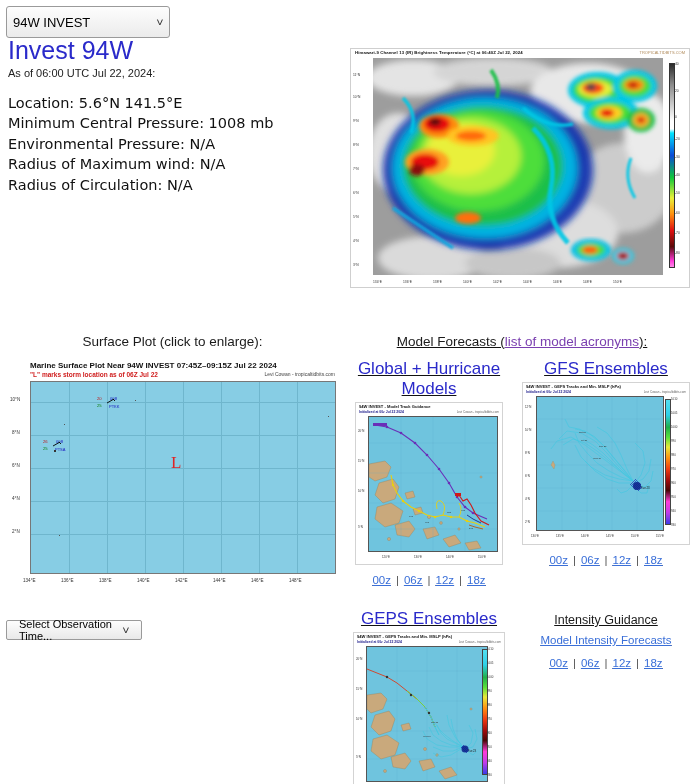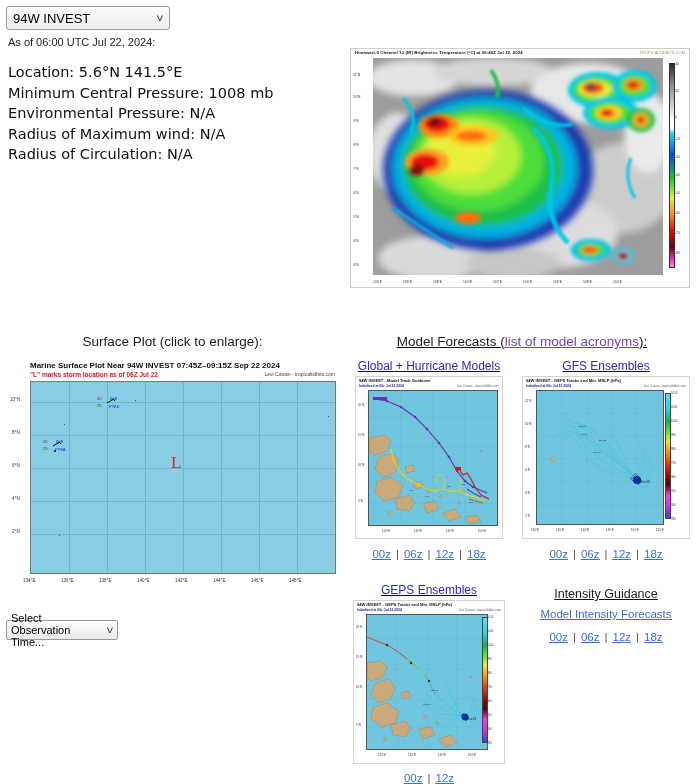--- a/index.html
+++ b/index.html
@@ -14,21 +14,21 @@
     color: #111111;
     overflow: hidden;
     position: relative;
   }
   .page { position: relative; width: 699px; height: 784px; }
 
   
   .storm-select {
     position: absolute;
     left: 6px; top: 6px;
-    width: 164px; height: 24px;
+    width: 164px; height: 32px;
     font-family: "Liberation Sans", sans-serif;
     font-size: 13px;
     color: #000;
     background: linear-gradient(#fdfdfd, #ebebeb);
     border: 1px solid #9a9a9a;
     border-radius: 3px;
     box-sizing: border-box;
     display: flex;
     align-items: center;
     padding: 0 6px;
@@ -70,21 +70,21 @@
     text-decoration: underline;
   }
   .subnote {
     font-family: "Liberation Sans", sans-serif;
     font-size: 11px;
     color: #1b1b1b;
     text-align: center;
   }
   .panel-title {
     font-family: "Liberation Sans", sans-serif;
-    font-size: 12px;
+    font-size: 17px;
     color: #2a2aca;
   }
 
   
   .sat-wrap { position: absolute; left: 345px; top: 38px; width: 350px; }
   .sat-img {
     position: relative;
     width: 340px; height: 240px;
     margin: 10px auto 0 auto;
     background: #ffffff;
@@ -165,30 +165,30 @@
   }
   .L-mark {
     position: absolute;
     color: #e02424;
     font-size: 17px;
     font-family: "Liberation Serif", serif;
     line-height: 1;
   }
   .obs-select {
     position: absolute; left: 6px; top: 620px;
-    width: 112px; height: 20px;
+    width: 136px; height: 20px;
     font-family: "Liberation Sans", sans-serif;
     font-size: 11px;
     color: #000;
     background: linear-gradient(#fdfdfd, #e9e9e9);
     border: 1px solid #9a9a9a;
     border-radius: 2px;
     box-sizing: border-box;
     display: flex; align-items: center;
-    padding: 0 4px;
+    padding: 0 12px;
   }
 
   
   .mf-wrap { position: absolute; left: 345px; top: 334px; width: 354px; text-decoration: underline; }
   .mf-grid {
     position: relative;
     margin-top: 10px;
     display: grid;
     grid-template-columns: 168px 186px;
   }
@@ -273,20 +273,21 @@
 <body>
 
 <div class="page">
 
   <div class="storm-select">
     <span class="sel-text">94W INVEST</span>
     <span class="caret">˅</span>
   </div>
 
   <div class="left-col">
+    <h1 class="storm-title">Invest 94W</h1>
     <div class="asof">As of 06:00 UTC Jul 22, 2024:</div>
     <div class="stats">
       <div>Location: 5.6°N 141.5°E</div>
       <div>Minimum Central Pressure: 1008 mb</div>
       <div>Environmental Pressure: N/A</div>
       <div>Radius of Maximum wind: N/A</div>
       <div>Radius of Circulation: N/A</div>
     </div>
   </div>
 
@@ -417,21 +418,21 @@
         <div class="axis-lab" style="left:0;top:168px;">-70</div>
         <div class="axis-lab" style="left:0;top:188px;">-80</div>
       </div>
     </div>
   </div>
 
   <div class="sfc-wrap">
     <div class="sec-head">Surface Plot (click to enlarge):</div>
 
     <div class="sfc-img">
-      <div class="sfc-title">Marine Surface Plot Near 94W INVEST 07:45Z–09:15Z Sep 22 2024</div>
+      <div class="sfc-title">Marine Surface Plot Near 94W INVEST 07:45Z–09:15Z Jul 22 2024</div>
       <div class="sfc-sub">"L" marks storm location as of 06Z Jul 22</div>
       <div class="sfc-credit">Levi Cowan - tropicaltidbits.com</div>
 
       <div class="sfc-map">
         <div class="grid-v" style="left:38px;"></div>
         <div class="grid-v" style="left:76px;"></div>
         <div class="grid-v" style="left:114px;"></div>
         <div class="grid-v" style="left:152px;"></div>
         <div class="grid-v" style="left:190px;"></div>
         <div class="grid-v" style="left:228px;"></div>

